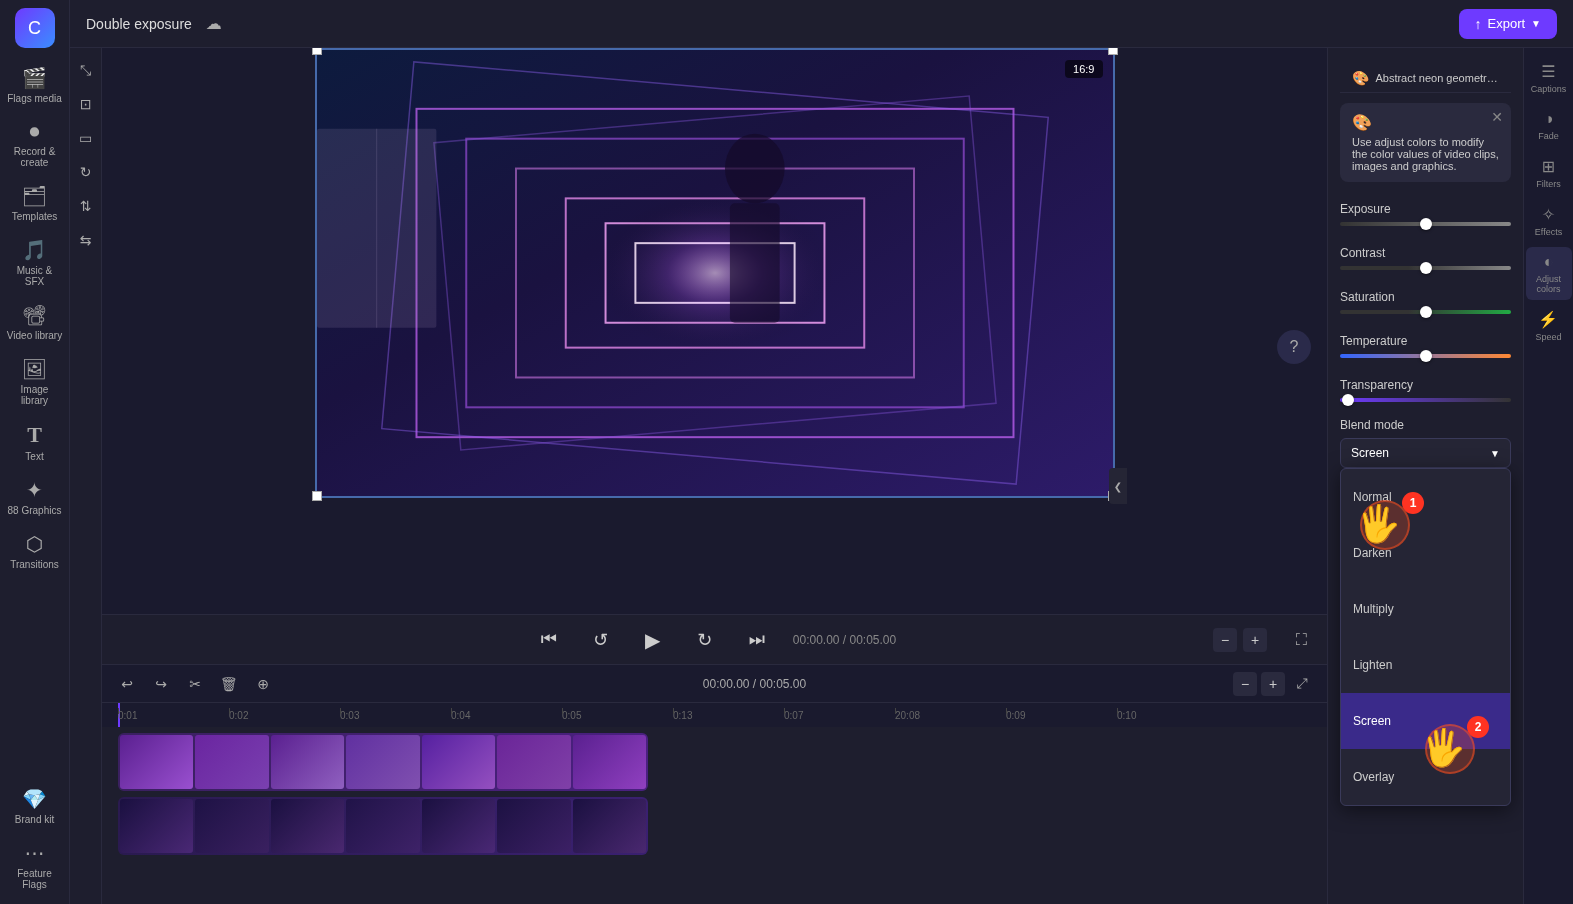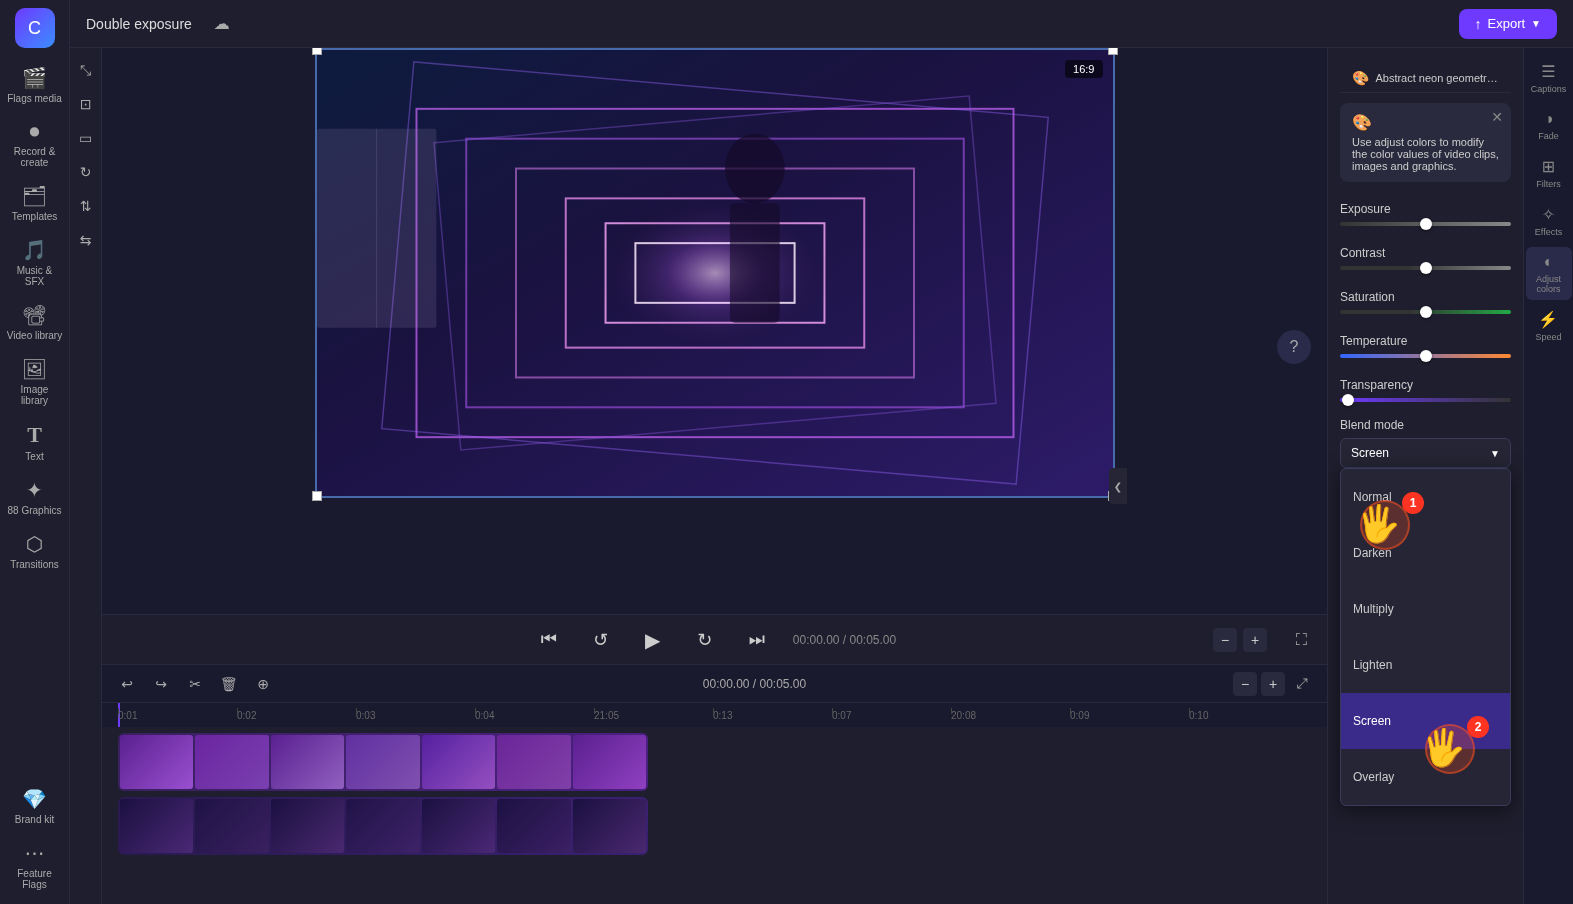--- a/index.html
+++ b/index.html
@@ -46,21 +46,21 @@
       overflow: hidden;
     }
 
     
     #topbar {
       height: 48px;
       background: #1e1e2e;
       display: flex;
       align-items: center;
       padding: 0 16px;
-      gap: 16px;
+      gap: 8px;
       border-bottom: 1px solid #2a2a3e;
       flex-shrink: 0;
     }
     .topbar-icon-btn {
       width: 28px; height: 28px;
       display: flex; align-items: center; justify-content: center;
       border-radius: 6px;
       cursor: pointer;
       color: #aaa;
       font-size: 16px;
@@ -233,21 +233,21 @@
       height: 24px;
       background: #1a1a2e;
       display: flex;
       align-items: center;
       padding-left: 16px;
       overflow: hidden;
       position: relative;
     }
     .ruler-marks {
       display: flex;
-      gap: 12px;
+      gap: 4px;
       width: 100%;
     }
     .ruler-mark {
       color: #666;
       font-size: 10px;
       width: 107px;
       flex-shrink: 0;
       position: relative;
     }
     .ruler-mark::before {
@@ -655,21 +655,21 @@
           </div>
         </div>
 
         <div id="timeline-ruler">
           <div id="playhead"></div>
           <div class="ruler-marks">
             <div class="ruler-mark">0:01</div>
             <div class="ruler-mark">0:02</div>
             <div class="ruler-mark">0:03</div>
             <div class="ruler-mark">0:04</div>
-            <div class="ruler-mark">21:05</div>
+            <div class="ruler-mark">0:05</div>
             <div class="ruler-mark">0:13</div>
             <div class="ruler-mark">0:07</div>
             <div class="ruler-mark">20:08</div>
             <div class="ruler-mark">0:09</div>
             <div class="ruler-mark">0:10</div>
           </div>
         </div>
 
         <div id="timeline-tracks">
           <div class="track track-video1">

